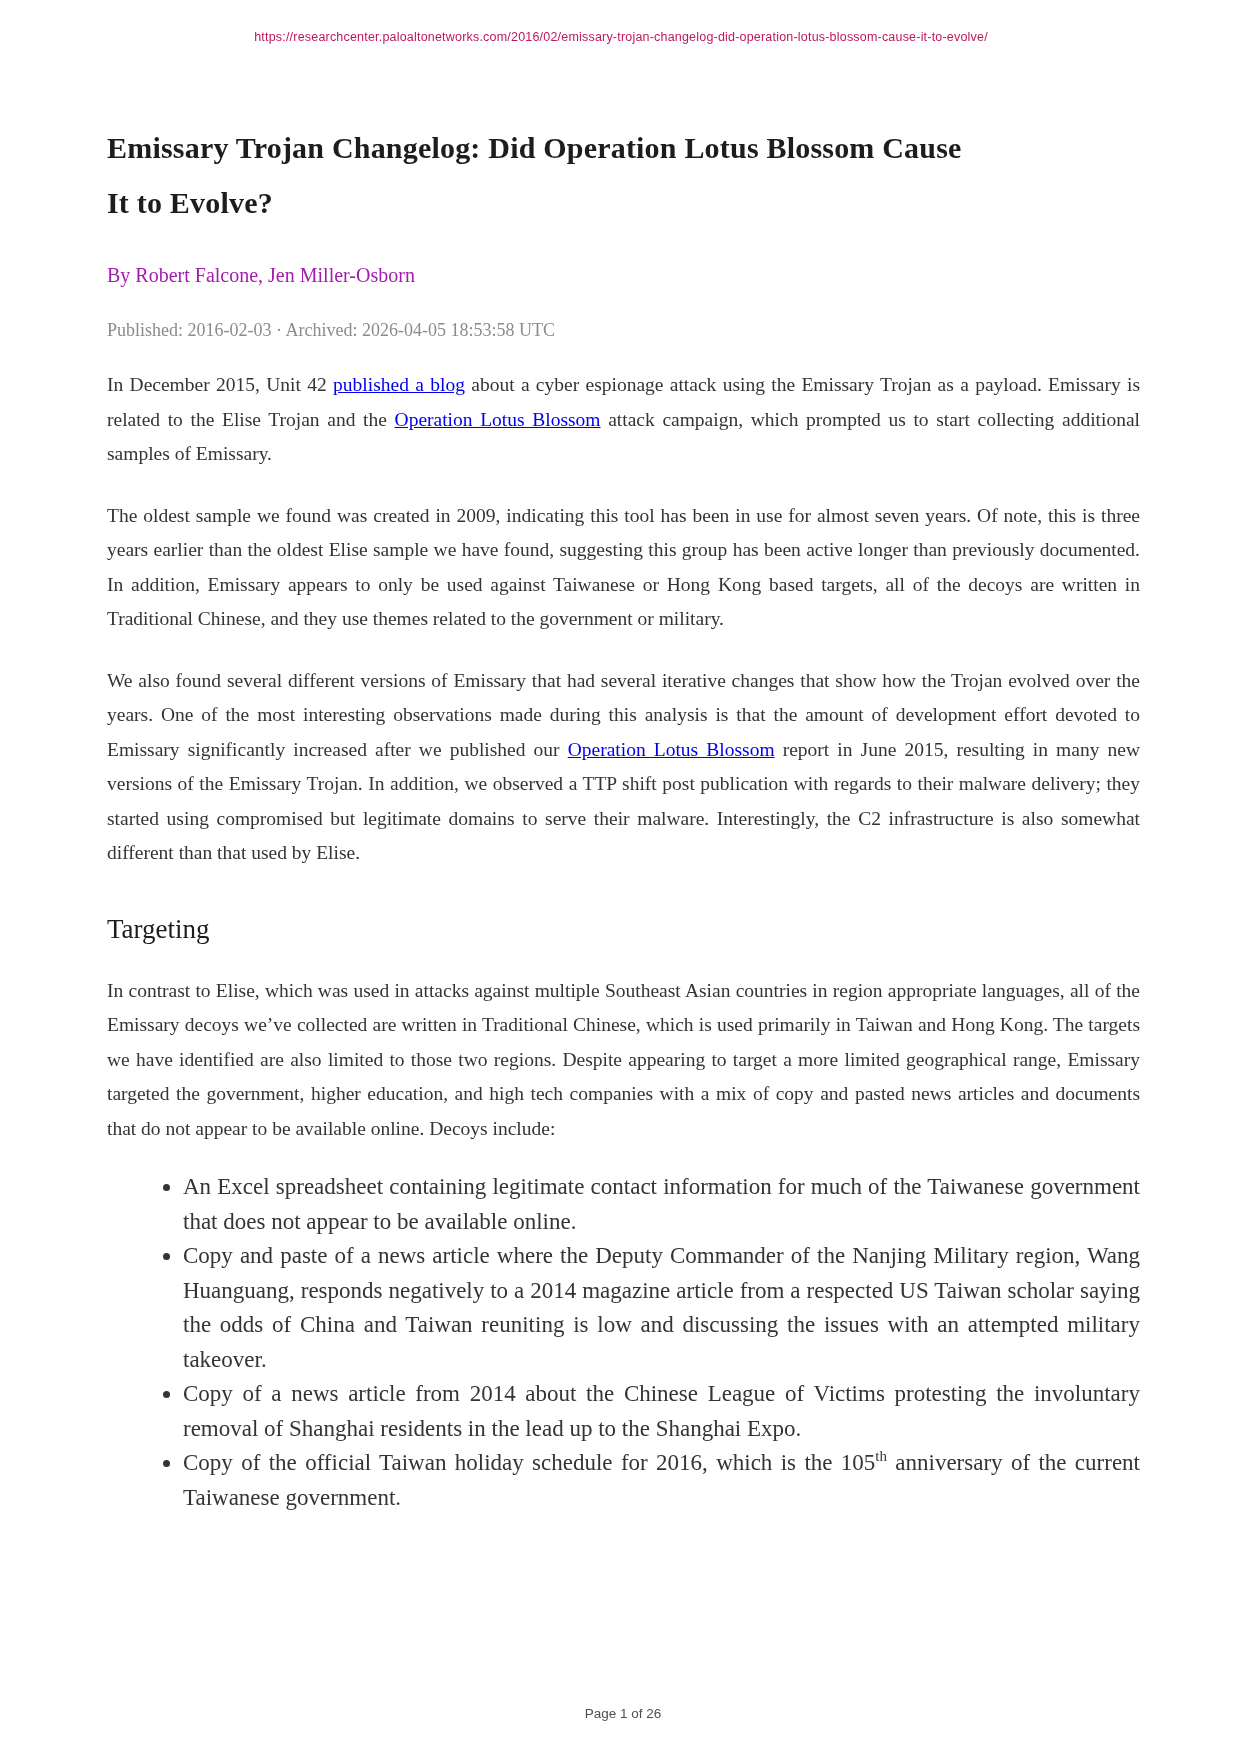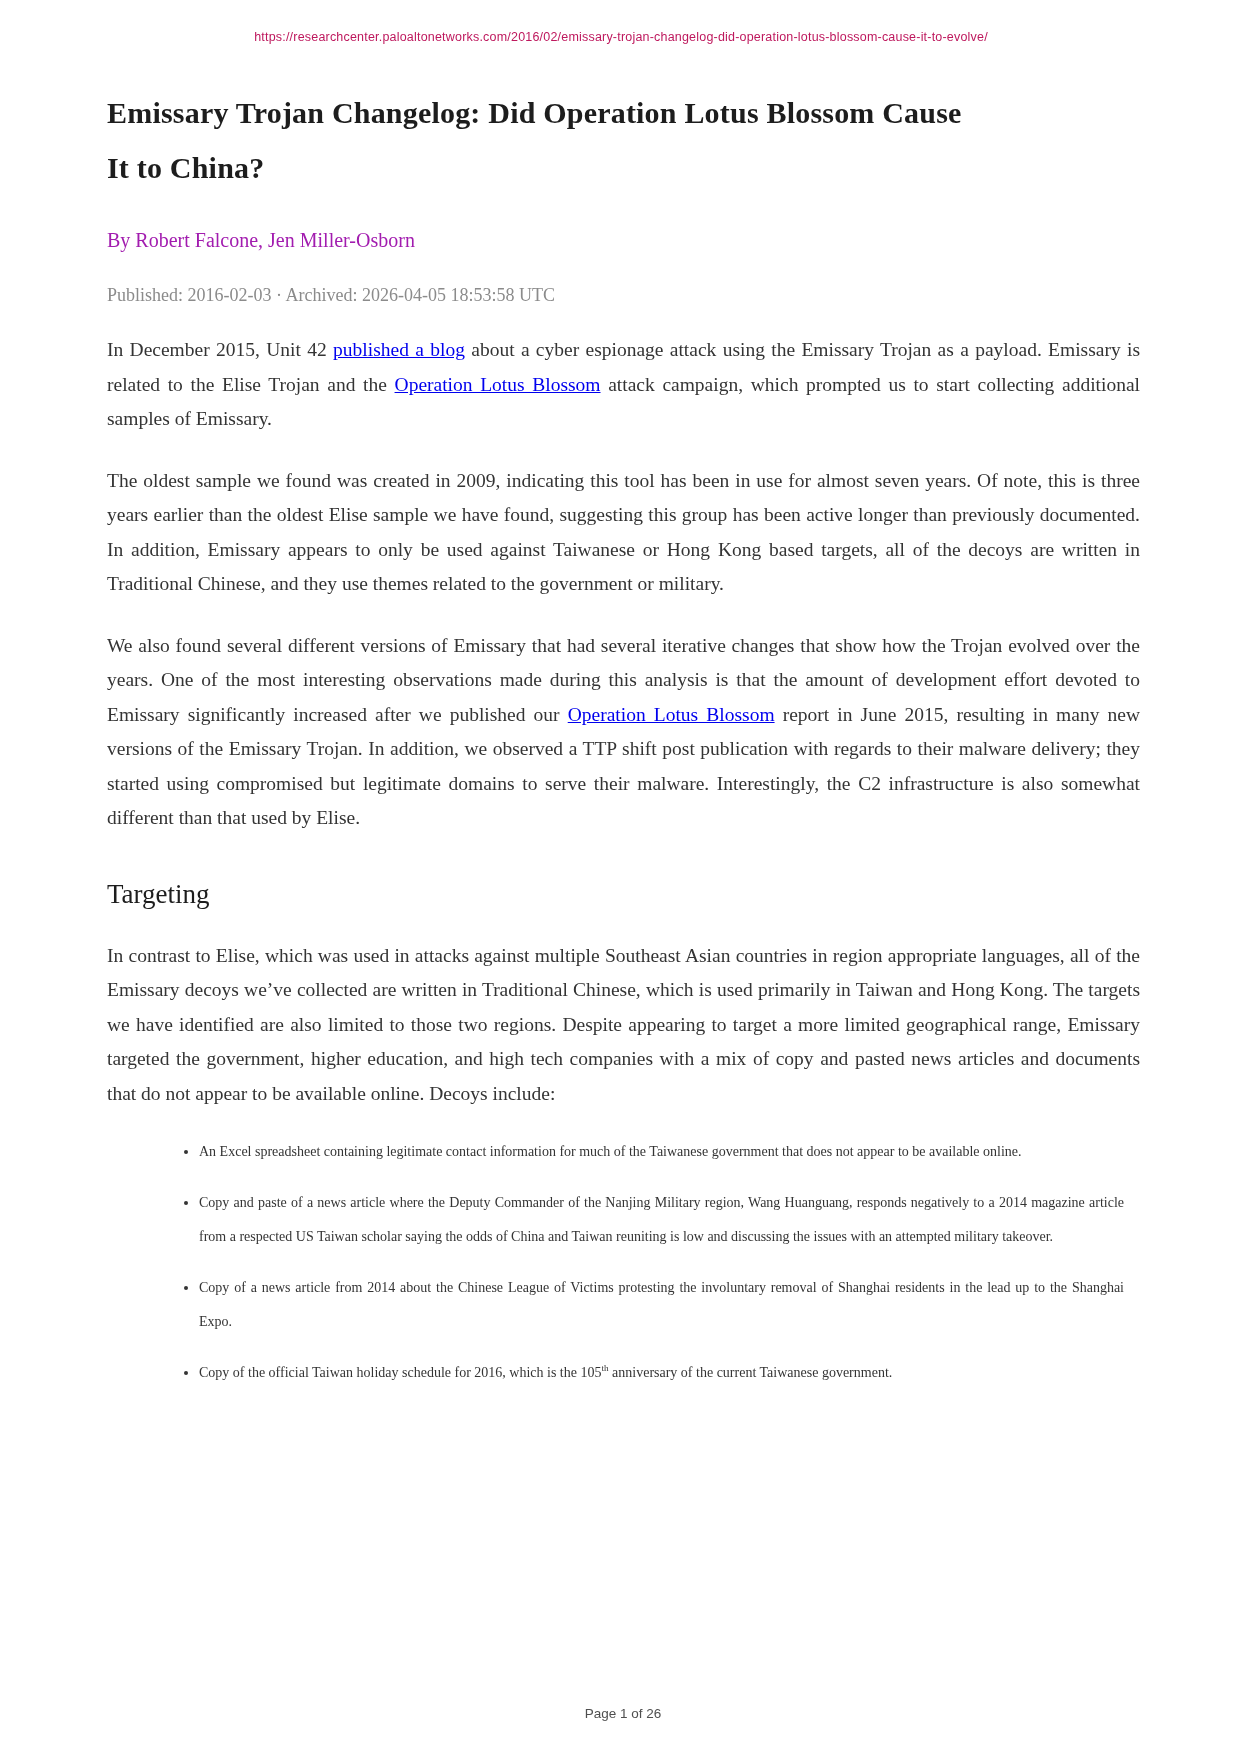--- a/index.html
+++ b/index.html
@@ -12,39 +12,39 @@
     overflow: hidden;
   }
   .url-header {
     position: absolute; top: 30px; left: 0; right: 0;
     text-align: center;
     font-family: "Liberation Sans", sans-serif;
     font-size: 12.5px; color: #be185d; letter-spacing: 0.2px;
   }
   .content { position: absolute; left: 107px; top: 0; width: 1033px; }
   .title {
-    margin: 0; padding-top: 85px;
+    margin: 0; padding-top: 120px;
     font-size: 30px; line-height: 55px; font-weight: bold;
     color: #1d1d1d; letter-spacing: 0.2px;
   }
   .tline { display: block; }
   .byline  { margin-top: 33px; font-size: 20px; line-height: 24px; color: #a21caf; }
   .publine { margin-top: 32px; font-size: 18px; line-height: 22px; color: #8b8b8b; }
   p.body {
     margin: 27px 0 0; font-size: 19.5px; line-height: 34.5px;
     text-align: justify; color: #343434;
   }
   .section-heading {
     margin: 40px 0 0; font-size: 27px; line-height: 36px;
     font-weight: normal; color: #1d1d1d;
   }
   ul.decoys { margin: 24px 0 0; padding: 0 0 0 76px; list-style: disc; }
   ul.decoys li {
-    font-size: 14px; line-height: 34.5px; text-align: justify;
-    color: #343434; margin: 16px; padding: 0;
+    font-size: 23px; line-height: 34.5px; text-align: justify;
+    color: #343434; margin: 0; padding: 0;
   }
   a.inline-link { color: #0000ee; cursor: pointer; }
   sup.sup-seg { font-size: 0.65em; line-height: 0; vertical-align: super; }
   .footer {
     position: absolute; top: 1706px; left: 4px; right: 0;
     text-align: center;
     font-family: "Liberation Sans", sans-serif;
     font-size: 13.5px; color: #4f4f4f;
   }
 </style>
@@ -52,21 +52,21 @@
 <body>
 
 <div class="sheet">
 
   <div class="url-header">https://researchcenter.paloaltonetworks.com/2016/02/emissary-trojan-changelog-did-operation-lotus-blossom-cause-it-to-evolve/</div>
 
   <main class="content">
 
     <h1 class="title">
       <span class="tline">Emissary Trojan Changelog: Did Operation Lotus Blossom Cause</span>
-      <span class="tline">It to China?</span>
+      <span class="tline">It to Evolve?</span>
     </h1>
 
     <div class="byline">By Robert Falcone, Jen Miller-Osborn</div>
 
     <div class="publine">Published: 2016-02-03 · Archived: 2026-04-05 18:53:58 UTC</div>
 
     <p class="body"><span>In December 2015, Unit 42 </span><a href="#" class="inline-link">published a blog</a><span> about a cyber espionage attack using the Emissary Trojan as a payload. Emissary is related to the Elise Trojan and the </span><a href="#" class="inline-link">Operation Lotus Blossom</a><span> attack campaign, which prompted us to start collecting additional samples of Emissary.</span></p>
     <p class="body"><span>The oldest sample we found was created in 2009, indicating this tool has been in use for almost seven years. Of note, this is three years earlier than the oldest Elise sample we have found, suggesting this group has been active longer than previously documented. In addition, Emissary appears to only be used against Taiwanese or Hong Kong based targets, all of the decoys are written in Traditional Chinese, and they use themes related to the government or military.</span></p>
     <p class="body"><span>We also found several different versions of Emissary that had several iterative changes that show how the Trojan evolved over the years. One of the most interesting observations made during this analysis is that the amount of development effort devoted to Emissary significantly increased after we published our </span><a href="#" class="inline-link">Operation Lotus Blossom</a><span> report in June 2015, resulting in many new versions of the Emissary Trojan. In addition, we observed a TTP shift post publication with regards to their malware delivery; they started using compromised but legitimate domains to serve their malware. Interestingly, the C2 infrastructure is also somewhat different than that used by Elise.</span></p>
 

